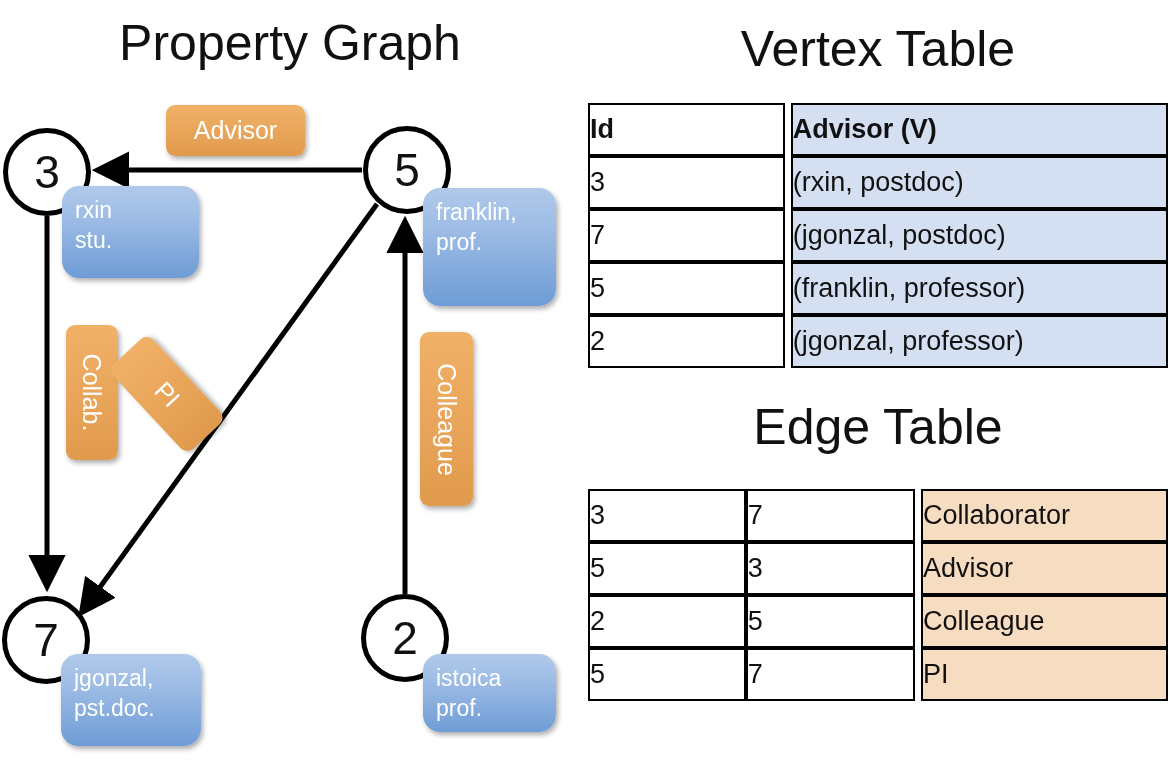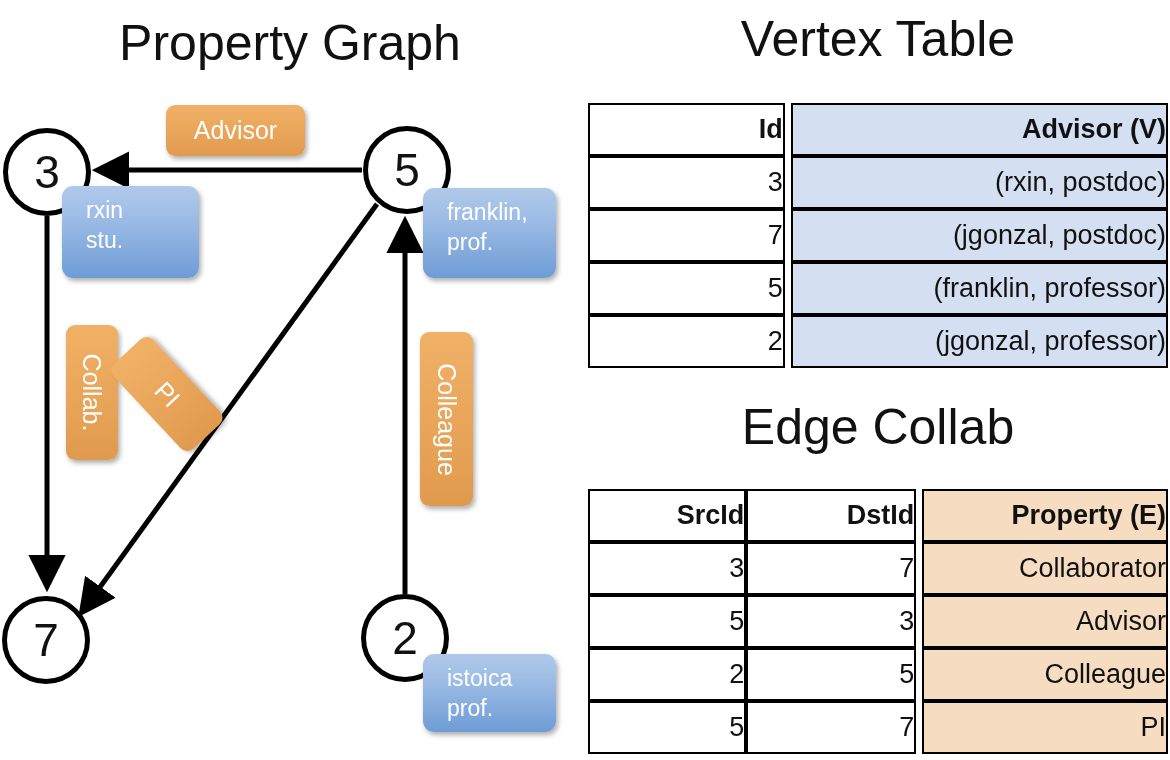--- a/index.html
+++ b/index.html
@@ -21,21 +21,21 @@
     position: absolute;
     font-family: "Liberation Sans", sans-serif;
     font-weight: 300;
     font-size: 50px;
     letter-spacing: 0px;
     color: #111111;
     white-space: nowrap;
     text-align: center;
   }
   #title-property-graph { left: 0px;   top: 14px;  width: 580px; }
-  #title-vertex-table   { left: 588px; top: 10px;  width: 580px; }
+  #title-vertex-table   { left: 588px; top: 20px;  width: 580px; }
   #title-edge-table     { left: 588px; top: 398px; width: 580px; }
 
   
   #graph-panel {
     position: absolute;
     left: 0; top: 0;
     width: 585px; height: 760px;
   }
   #graph-svg { position: absolute; left: 0; top: 0; }
 
@@ -51,29 +51,29 @@
     justify-content: center;
     font-family: "Liberation Sans", sans-serif;
     font-weight: 300;
     font-size: 46px;
     color: #111;
     line-height: 1;
   }
 
   .prop-box {
     position: absolute;
-    border-radius: 11px;
+    border-radius: 17px;
     background: linear-gradient(to bottom, #b0c9ea 0%, #9dbce5 35%, #6e9cd6 100%);
     box-shadow: 2px 3px 5px rgba(0,0,0,0.32);
     color: #ffffff;
     font-family: "Liberation Sans", sans-serif;
     font-weight: 400;
     font-size: 23px;
     line-height: 1.32;
-    padding: 9px 24px;
+    padding: 9px 13px;
     box-sizing: border-box;
   }
 
   .edge-label {
     position: absolute;
     border-radius: 9px;
     background: linear-gradient(to bottom, #f0b167 0%, #eaa75c 45%, #e09a4d 100%);
     box-shadow: 2px 3px 5px rgba(0,0,0,0.32);
     color: #ffffff;
     font-family: "Liberation Sans", sans-serif;
@@ -94,21 +94,21 @@
   
   .tbl {
     position: absolute;
     border-collapse: separate;
     border-spacing: 0;
     font-family: "Liberation Sans", sans-serif;
   }
   .tbl td, .tbl th {
     border: 2.2px solid #000;
     padding: 0;
-    text-align: right;
+    text-align: left;
     vertical-align: middle;
     font-weight: 300;
     font-size: 27px;
     color: #111;
     background: #ffffff;
     height: 49px;
   }
   .tbl th { font-weight: 700; font-size: 27px; }
   .tbl .spacer-col {
     border: none;
@@ -126,21 +126,21 @@
 
   #edge-table .col-src  { width: 158px; }
   #edge-table .col-dst  { width: 170px; }
   #edge-table .col-eprop{ width: 246px; }
 </style>
 </head>
 <body>
 
 <div class="title" id="title-property-graph">Property Graph</div>
 <div class="title" id="title-vertex-table">Vertex Table</div>
-<div class="title" id="title-edge-table">Edge Collab</div>
+<div class="title" id="title-edge-table">Edge Table</div>
 
 <div id="graph-panel">
 
   <svg id="graph-svg" width="585" height="760">
     <defs>
       <marker id="arrow" viewBox="0 0 12 12" refX="10" refY="6" markerWidth="7.5" markerHeight="7.5" orient="auto-start-reverse">
         <path d="M 0 0 L 12 6 L 0 12 z" fill="#000"></path>
       </marker>
     </defs>
 
@@ -156,25 +156,29 @@
   <div class="node-circle" style="left:3px;  top:128px;">3</div>
   <div class="node-circle" style="left:363px;top:126px;">5</div>
   <div class="node-circle" style="left:2px;  top:596px;">7</div>
   <div class="node-circle" style="left:361px;top:594px;">2</div>
 
   <div class="prop-box" style="left:62px; top:186px; width:137px; height:92px;">
     <div>rxin</div>
     <div>stu.</div>
   </div>
 
-  <div class="prop-box" style="left:423px; top:188px; width:133px; height:90px;">
+  <div class="prop-box" style="left:423px; top:188px; width:133px; height:118px;">
     <div>franklin,</div>
     <div>prof.</div>
   </div>
 
+  <div class="prop-box" style="left:61px; top:654px; width:140px; height:92px;">
+    <div>jgonzal,</div>
+    <div>pst.doc.</div>
+  </div>
 
   <div class="prop-box" style="left:423px; top:654px; width:133px; height:78px;">
     <div>istoica</div>
     <div>prof.</div>
   </div>
 
   <div class="edge-label" style="left:166px; top:105px; width:139px; height:51px;">
     <span>Advisor</span>
   </div>
 
@@ -216,26 +220,20 @@
   <tr>
     <td class="col-id">2</td>
     <td class="spacer-col"></td>
     <td class="col-prop v-prop">(jgonzal, professor)</td>
   </tr>
 </tbody>
   </table>
 
 <table class="tbl" id="edge-table">
   <tbody>
-      <tr>
-    <th class="col-src">SrcId</th>
-    <th class="col-dst">DstId</th>
-    <td class="spacer-col"></td>
-    <th class="col-eprop e-prop">Property (E)</th>
-  </tr>
   <tr>
     <td class="col-src">3</td>
     <td class="col-dst">7</td>
     <td class="spacer-col"></td>
     <td class="col-eprop e-prop">Collaborator</td>
   </tr>
   <tr>
     <td class="col-src">5</td>
     <td class="col-dst">3</td>
     <td class="spacer-col"></td>

